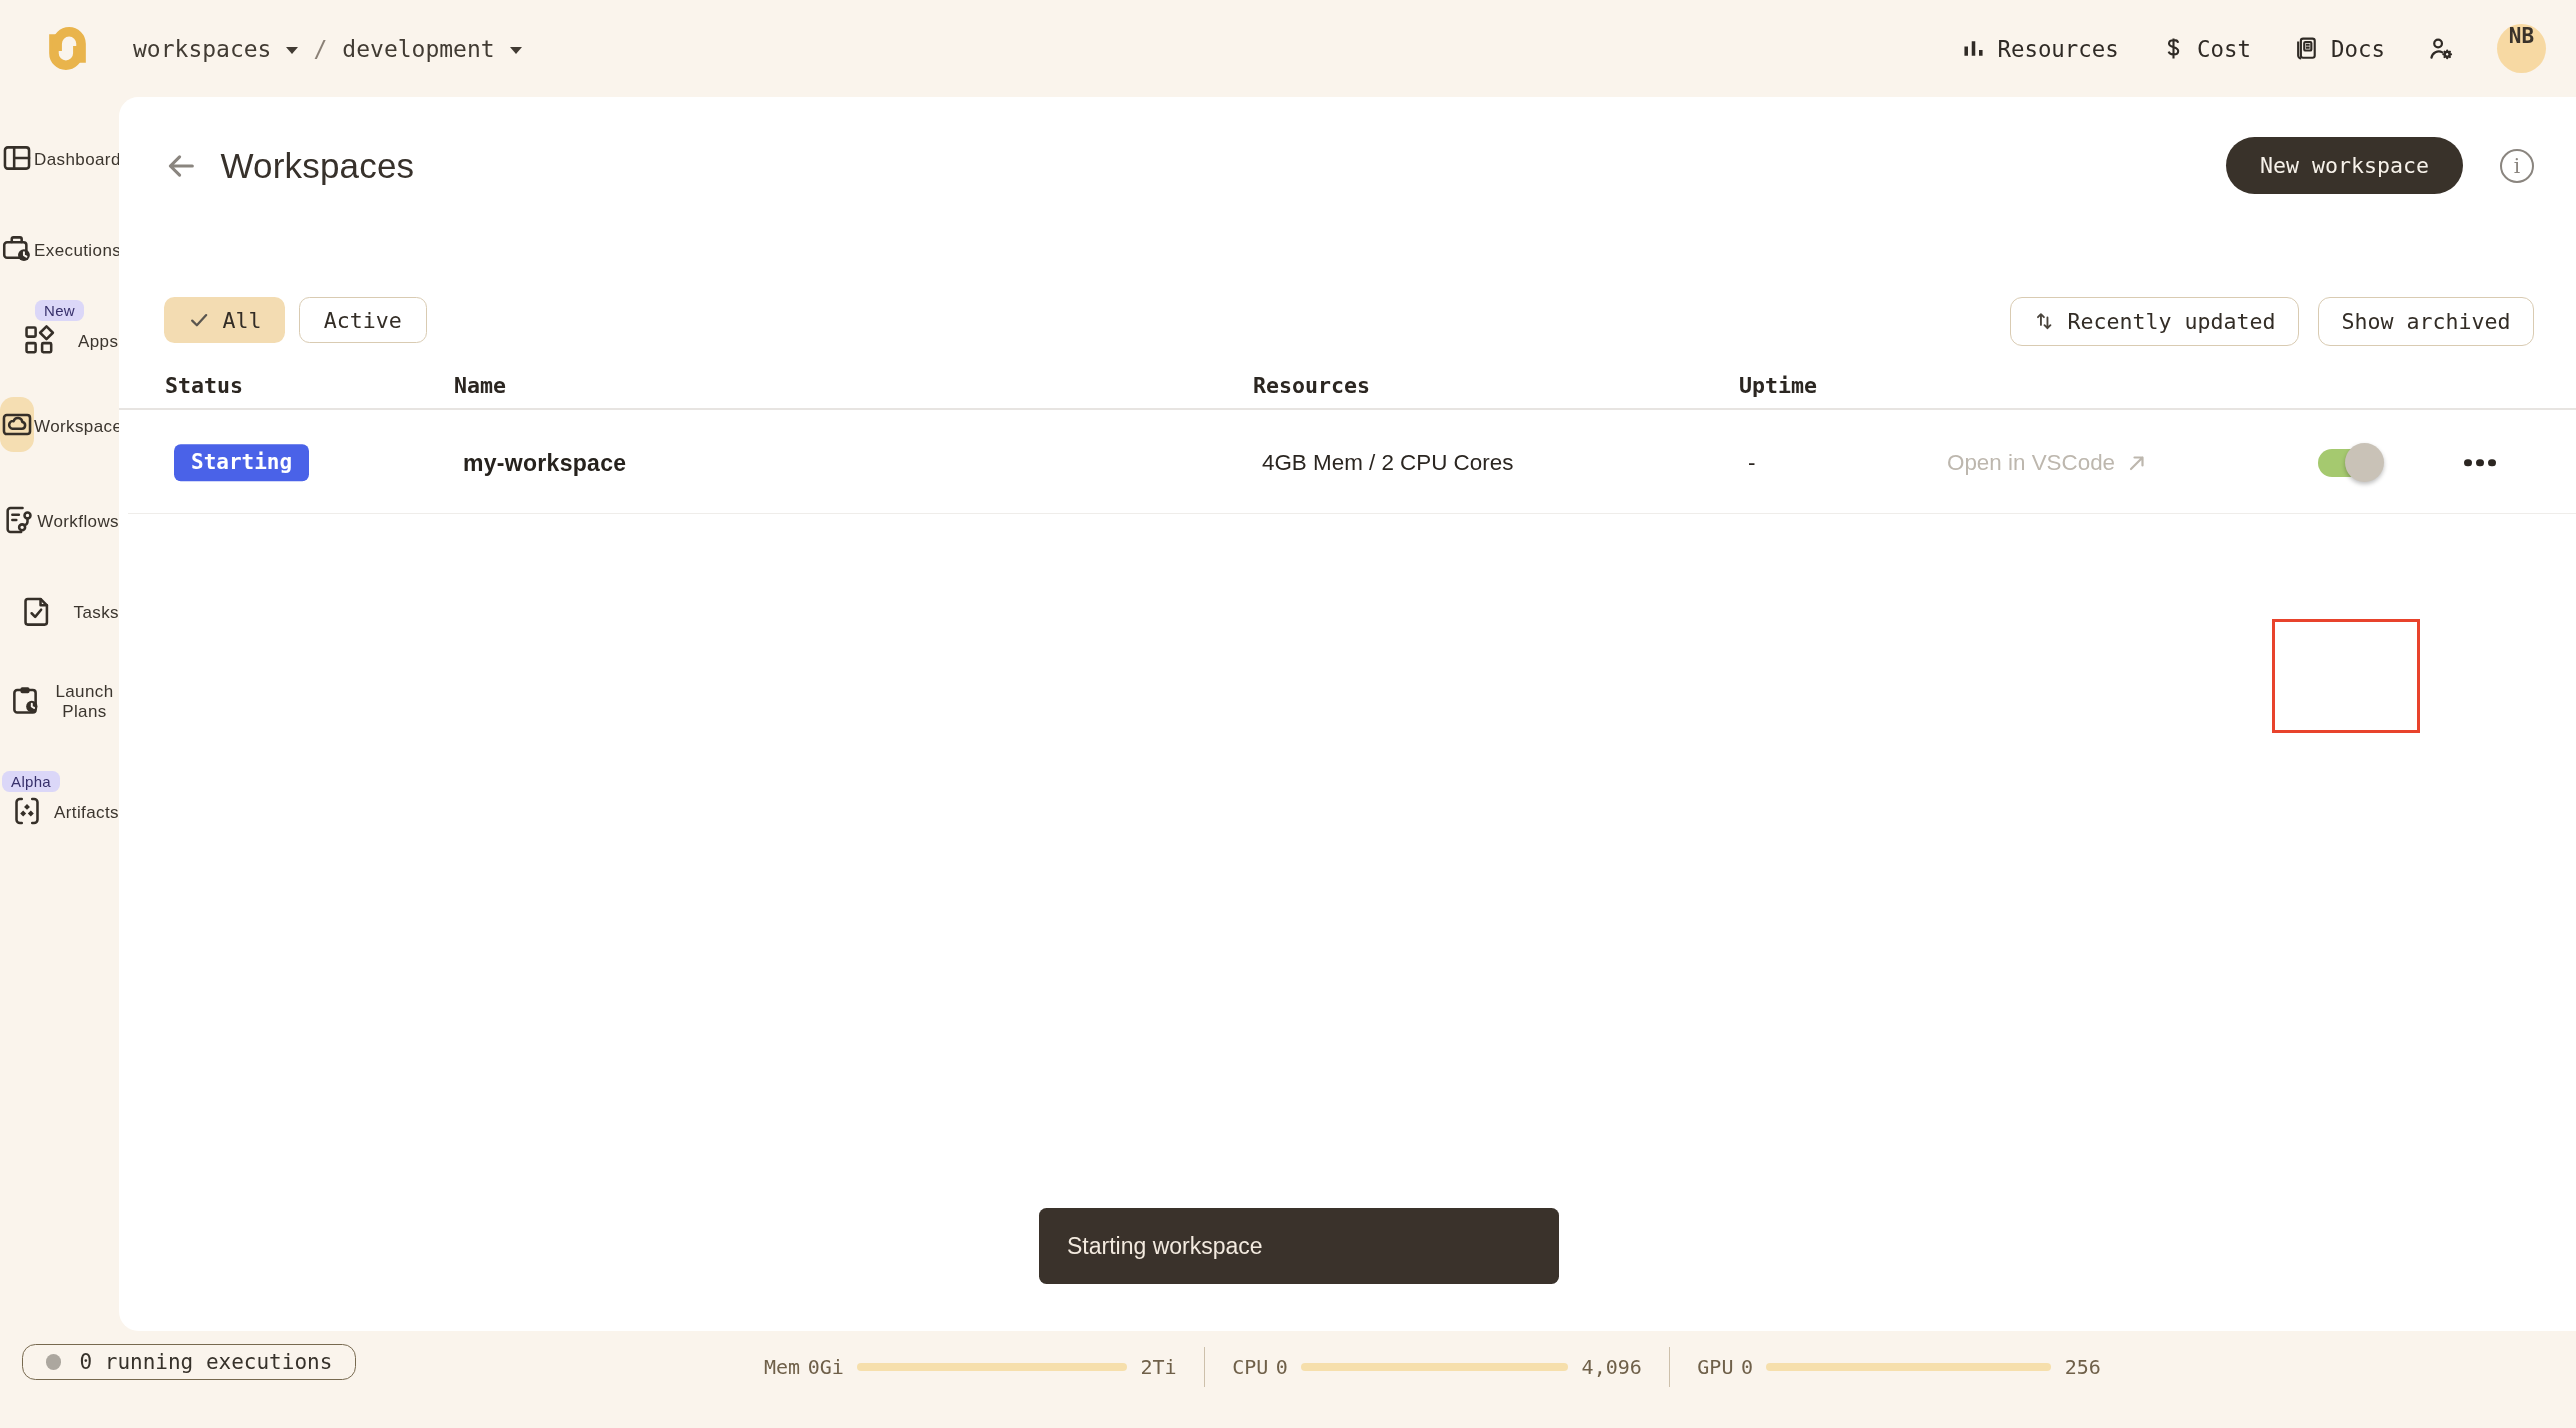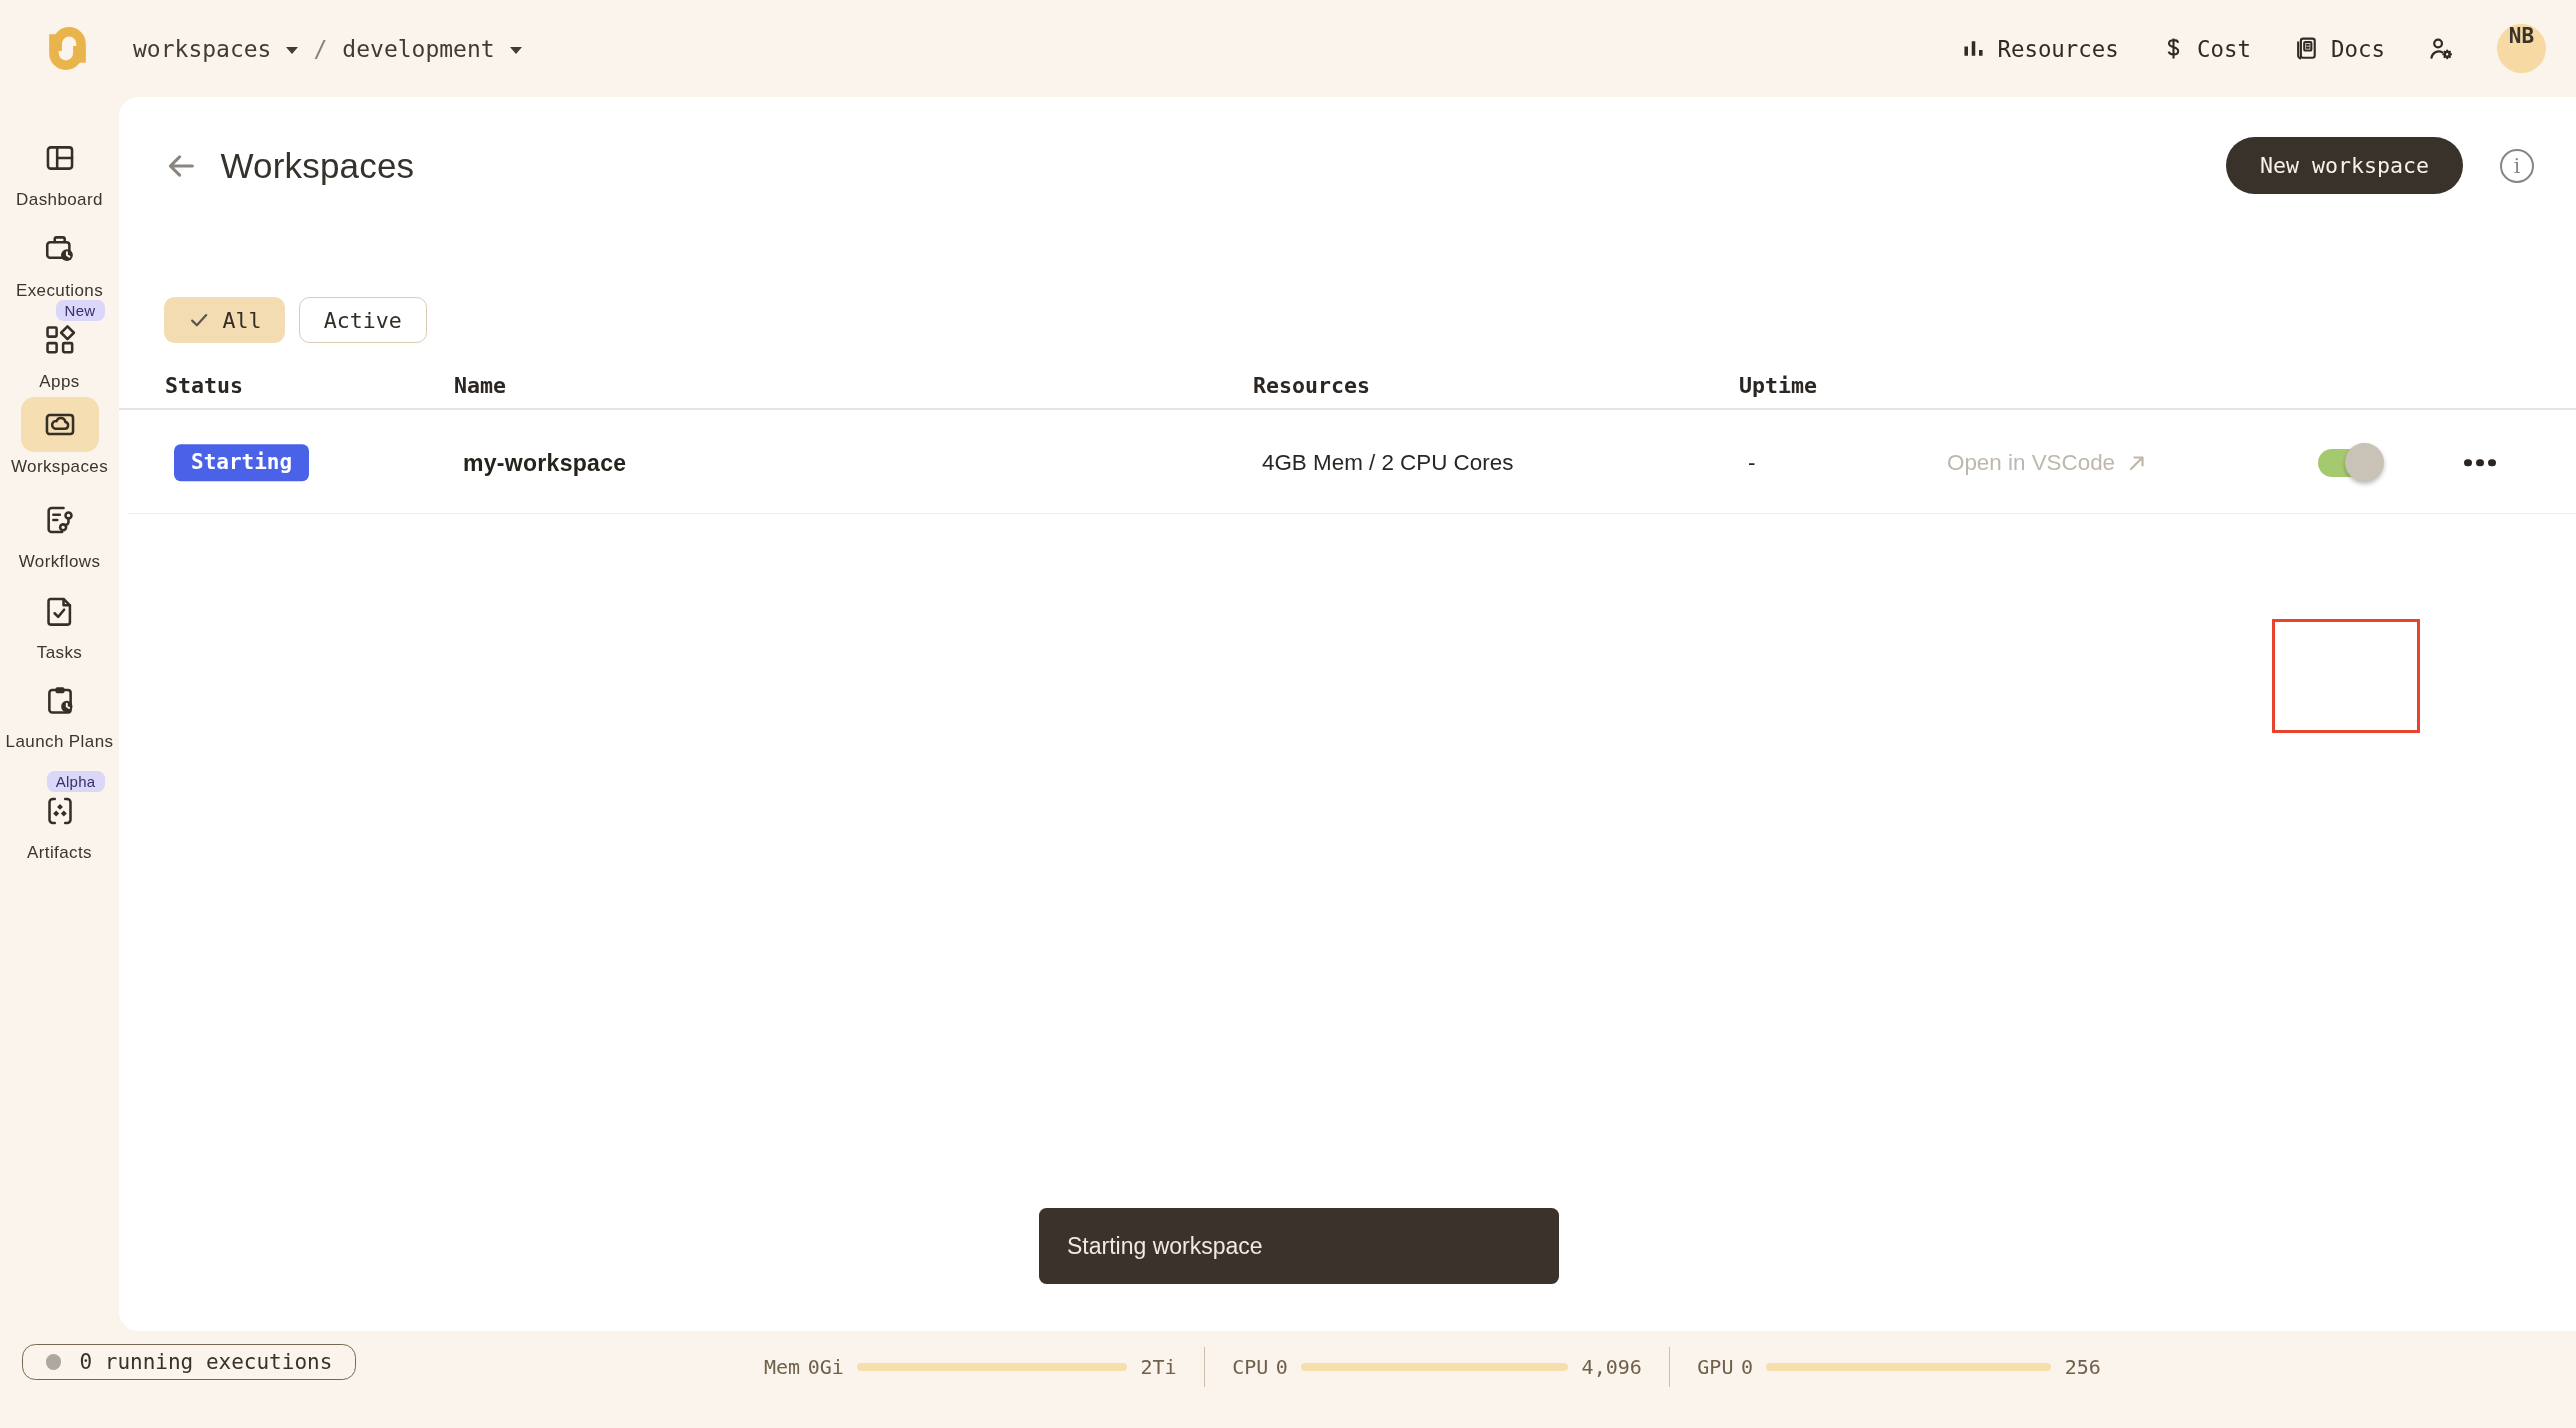--- a/index.html
+++ b/index.html
@@ -30,21 +30,21 @@
     font-family:"DejaVu Sans Mono", monospace; font-size:22.4px; color:#2F2A25; cursor:pointer; }
   .top-nav-item svg { display:block; }
   .avatar {
     width:49px; height:49px; border-radius:50%; background:#F7D9A3;
     display:flex; align-items:flex-start; justify-content:center;
     font-family:"DejaVu Sans Mono", monospace; font-size:21px; font-weight:bold; color:#3A332B;
   }
 
   
   .sidebar { position:absolute; top:97px; left:0; width:119px; height:1234px; }
-  .side-item { position:absolute; left:0; width:119px; display:flex; flex-direction:column; align-items:center; cursor:pointer; }
+  .side-item { position:absolute; left:0; width:119px; display:flex; flex-direction:row; align-items:center; cursor:pointer; }
   .side-item .icon-wrap { position:relative; width:78px; height:55px; display:flex; align-items:center; justify-content:center; border-radius:13.4px; }
   .side-item.active .icon-wrap { background:#F5DEB2; }
   .side-label { margin-top:4.5px; font-size:17px; letter-spacing:0.4px; color:#3B352E; text-align:center; line-height:20px; }
   .side-badge {
     position:absolute; top:-12px; right:-6px; background:#DBD7F8; color:#37306B;
     font-size:15px; padding:2.2px 9px; border-radius:7.5px; letter-spacing:0.3px; z-index:2;
   }
   .side-icon { width:34px; height:34px; }
   .side-icon path, .side-icon rect, .side-icon circle, .side-icon line {
     stroke:#352F28; stroke-width:1.8; fill:none; stroke-linecap:round; stroke-linejoin:round;
@@ -301,20 +301,34 @@
   <div class="filter-row">
     <div class="chip selected">
       <svg width="22.4" height="22.4" viewBox="0 0 24 24">
         <path d="M4.5 12.5 l5 5 L19.5 6.5" fill="none" stroke="#5A564F" stroke-width="2.4" stroke-linecap="round" stroke-linejoin="round"></path>
       </svg>
       <span>All</span>
     </div>
     <div class="chip outline">
       <span>Active</span>
     </div>
+    <div class="filter-right">
+      <div class="btn-outline">
+        <svg width="22.4" height="22.4" viewBox="0 0 24 24">
+          <g fill="none" stroke="#4A443C" stroke-width="2" stroke-linecap="round" stroke-linejoin="round">
+            <path d="M8.5 16 V4.5 M8.5 4.5 L5.3 7.7 M8.5 4.5 l3.2 3.2"></path>
+            <path d="M15.5 8 V19.5 M15.5 19.5 l-3.2 -3.2 M15.5 19.5 l3.2 -3.2"></path>
+          </g>
+        </svg>
+        <span>Recently updated</span>
+      </div>
+      <div class="btn-outline">
+        <span>Show archived</span>
+      </div>
+    </div>
   </div>
 
   <div class="thead">
     <span class="th th-status">Status</span>
     <span class="th th-name">Name</span>
     <span class="th th-resources">Resources</span>
     <span class="th th-uptime">Uptime</span>
     <div class="thead-divider"></div>
   </div>
 

